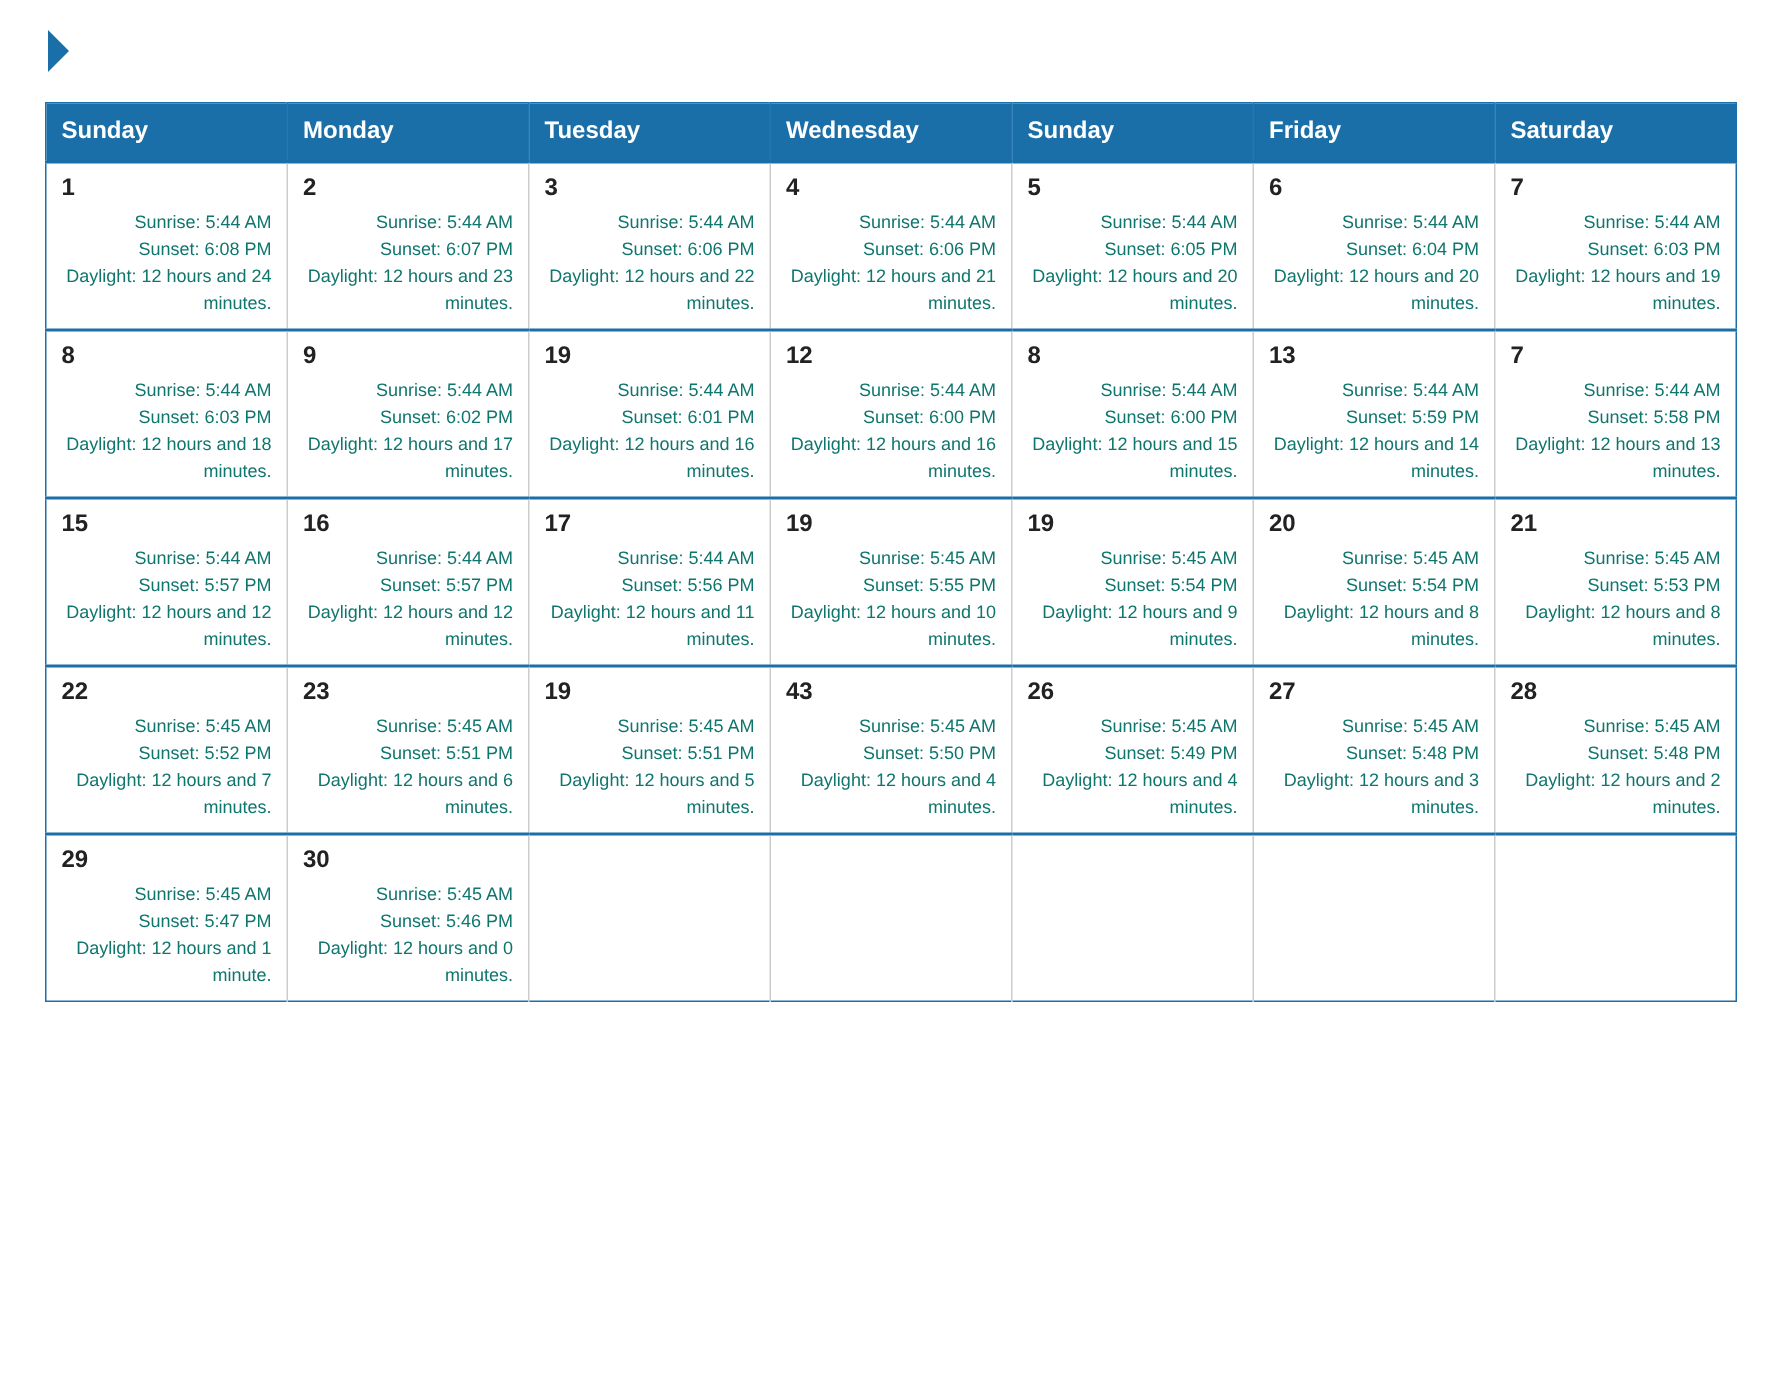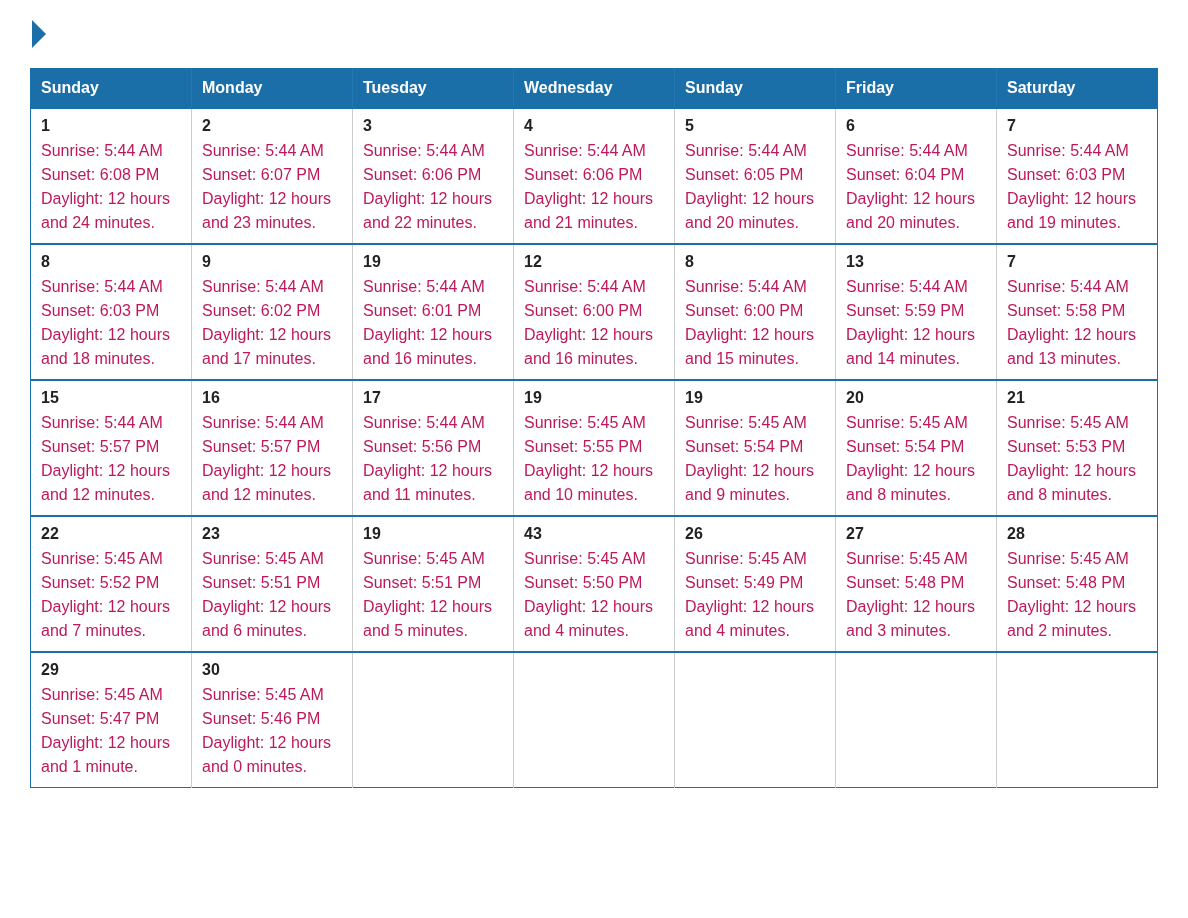--- a/index.html
+++ b/index.html
@@ -94,23 +94,24 @@
       background: #fff;
     }
     .day-number {
       font-size: 16px;
       font-weight: bold;
       color: #222;
       margin-bottom: 4px;
       display: block;
     }
     .day-info {
-      font-size: 16px;
-      color: #be185d;
+      font-size: 12px;
+      color: #0f766e;
       line-height: 1.5;
+      text-align: right;
     }
   </style>
 </head>
 <body>
 
 <div class="header">
   <div class="logo-wrapper">
     <div class="logo-row1">
       <span class="logo-text-general"></span>
       <span class="logo-icon"></span>

